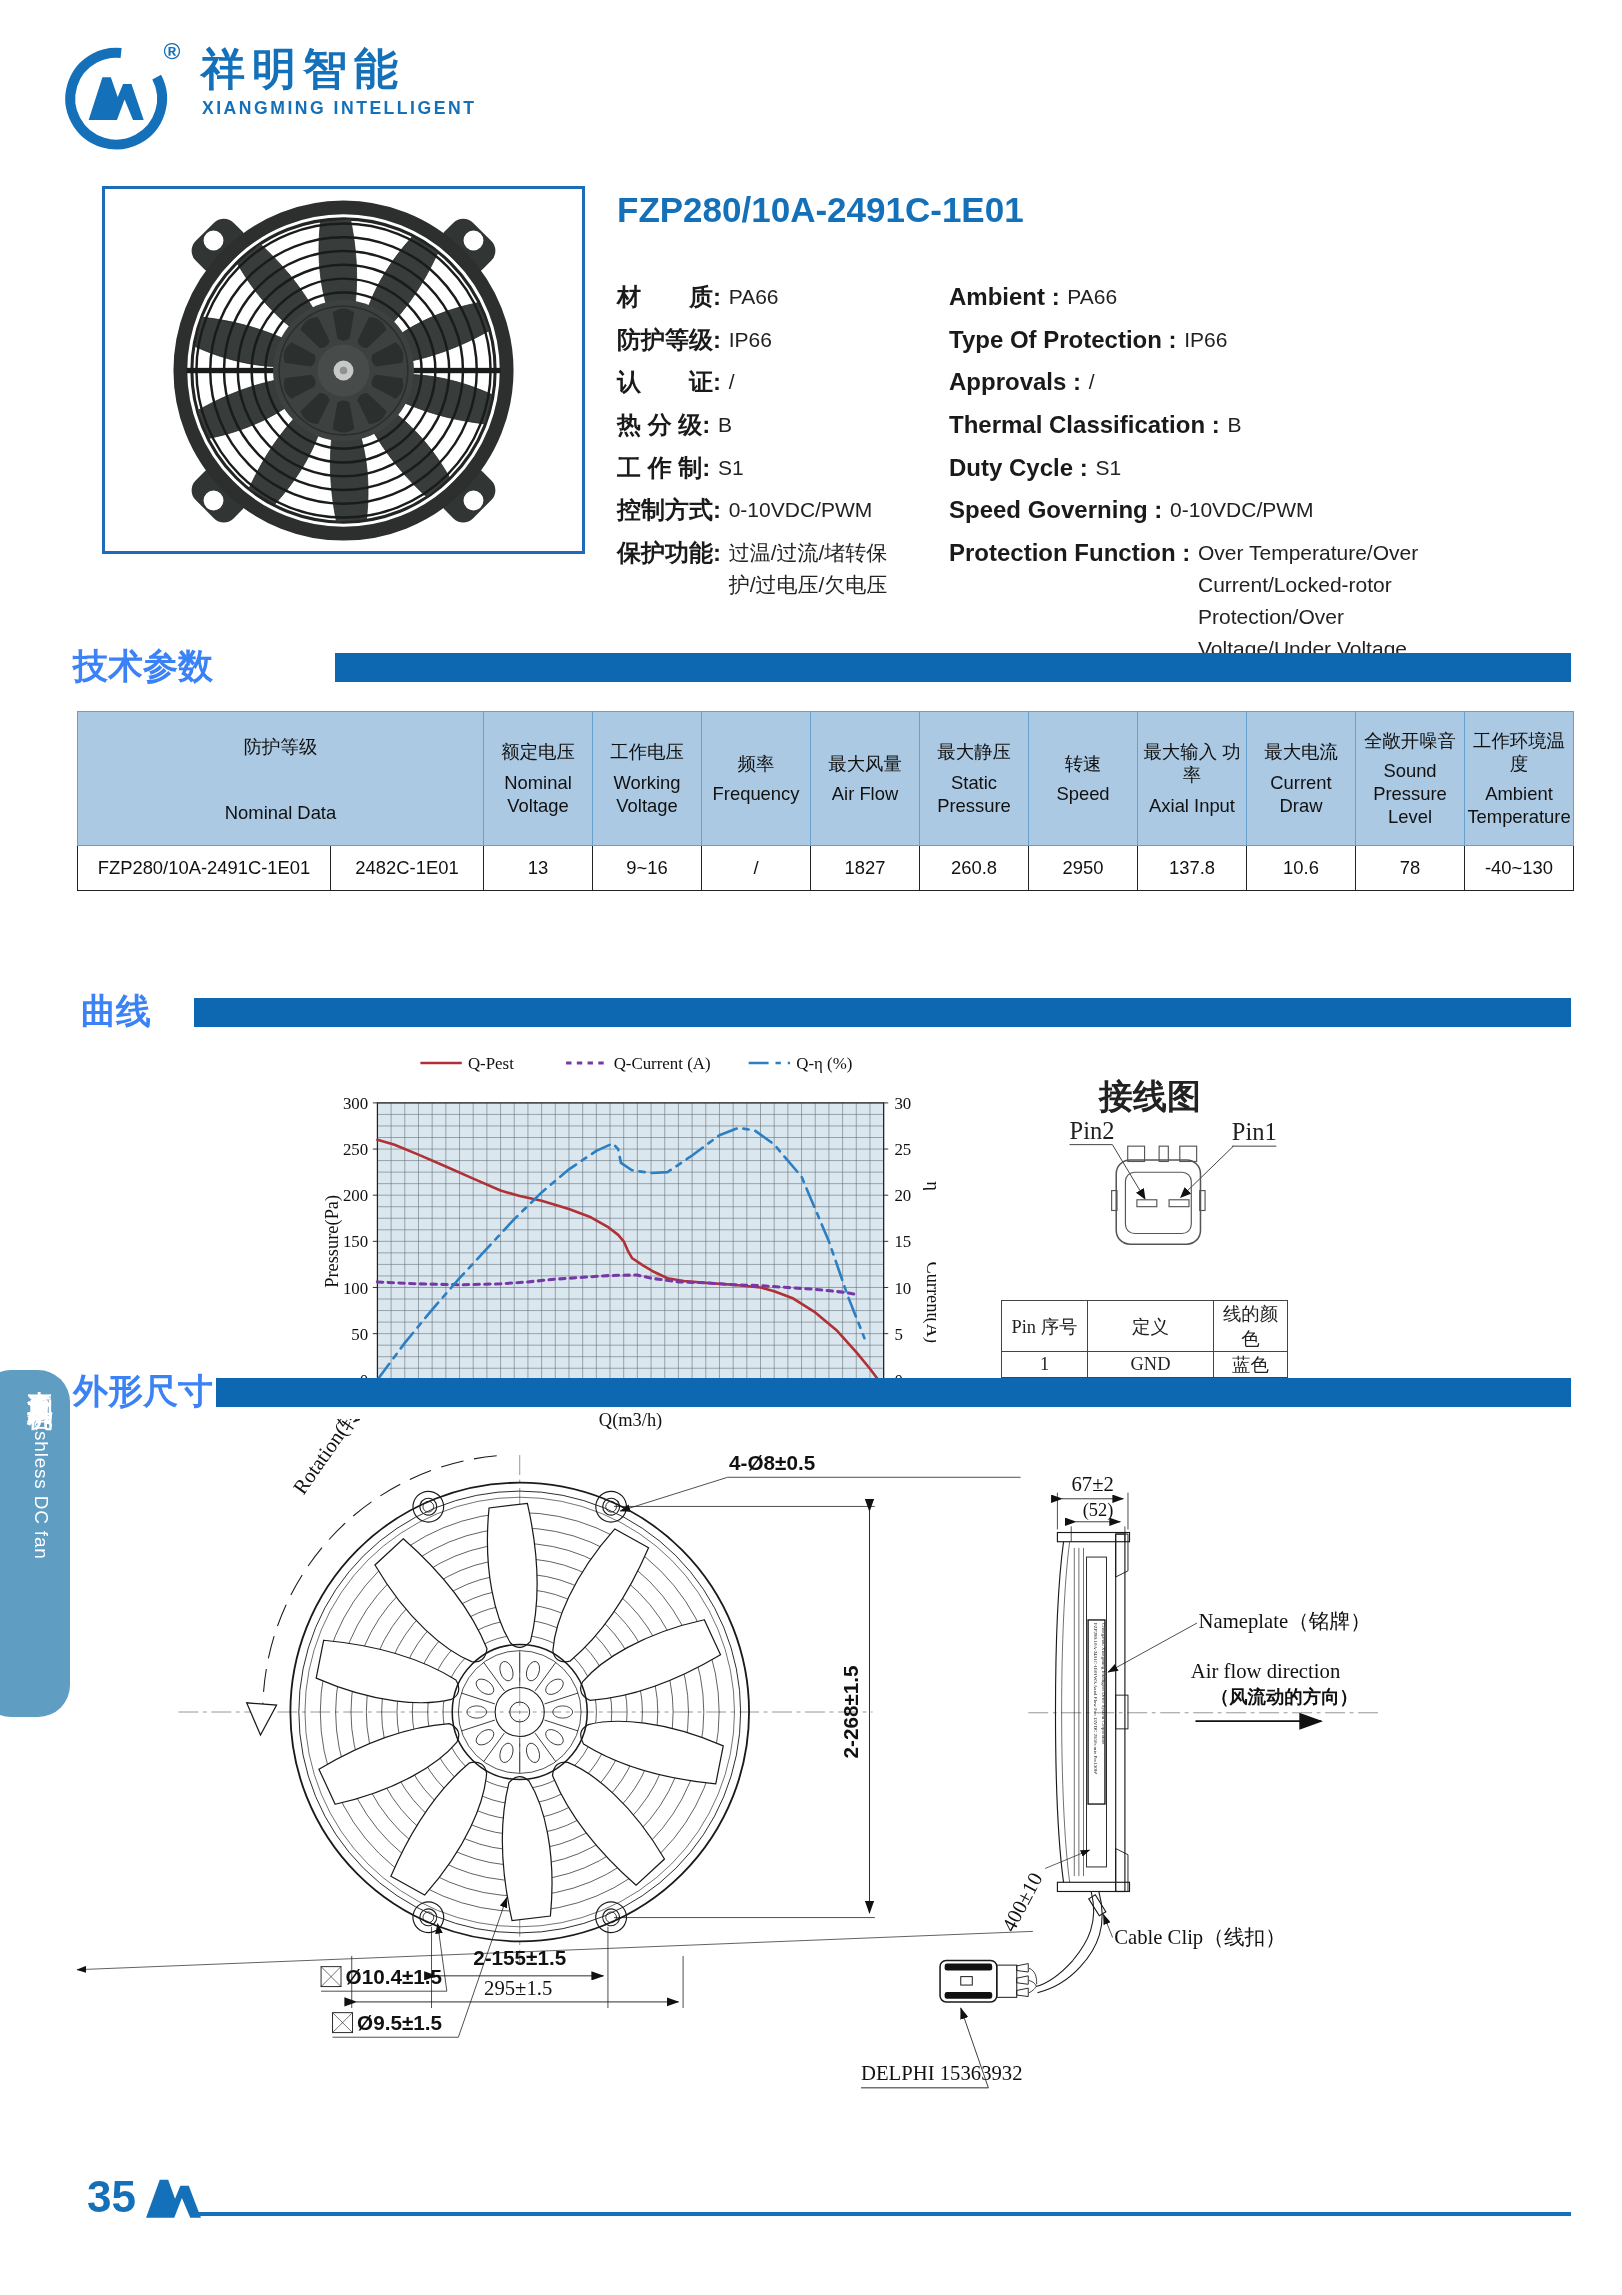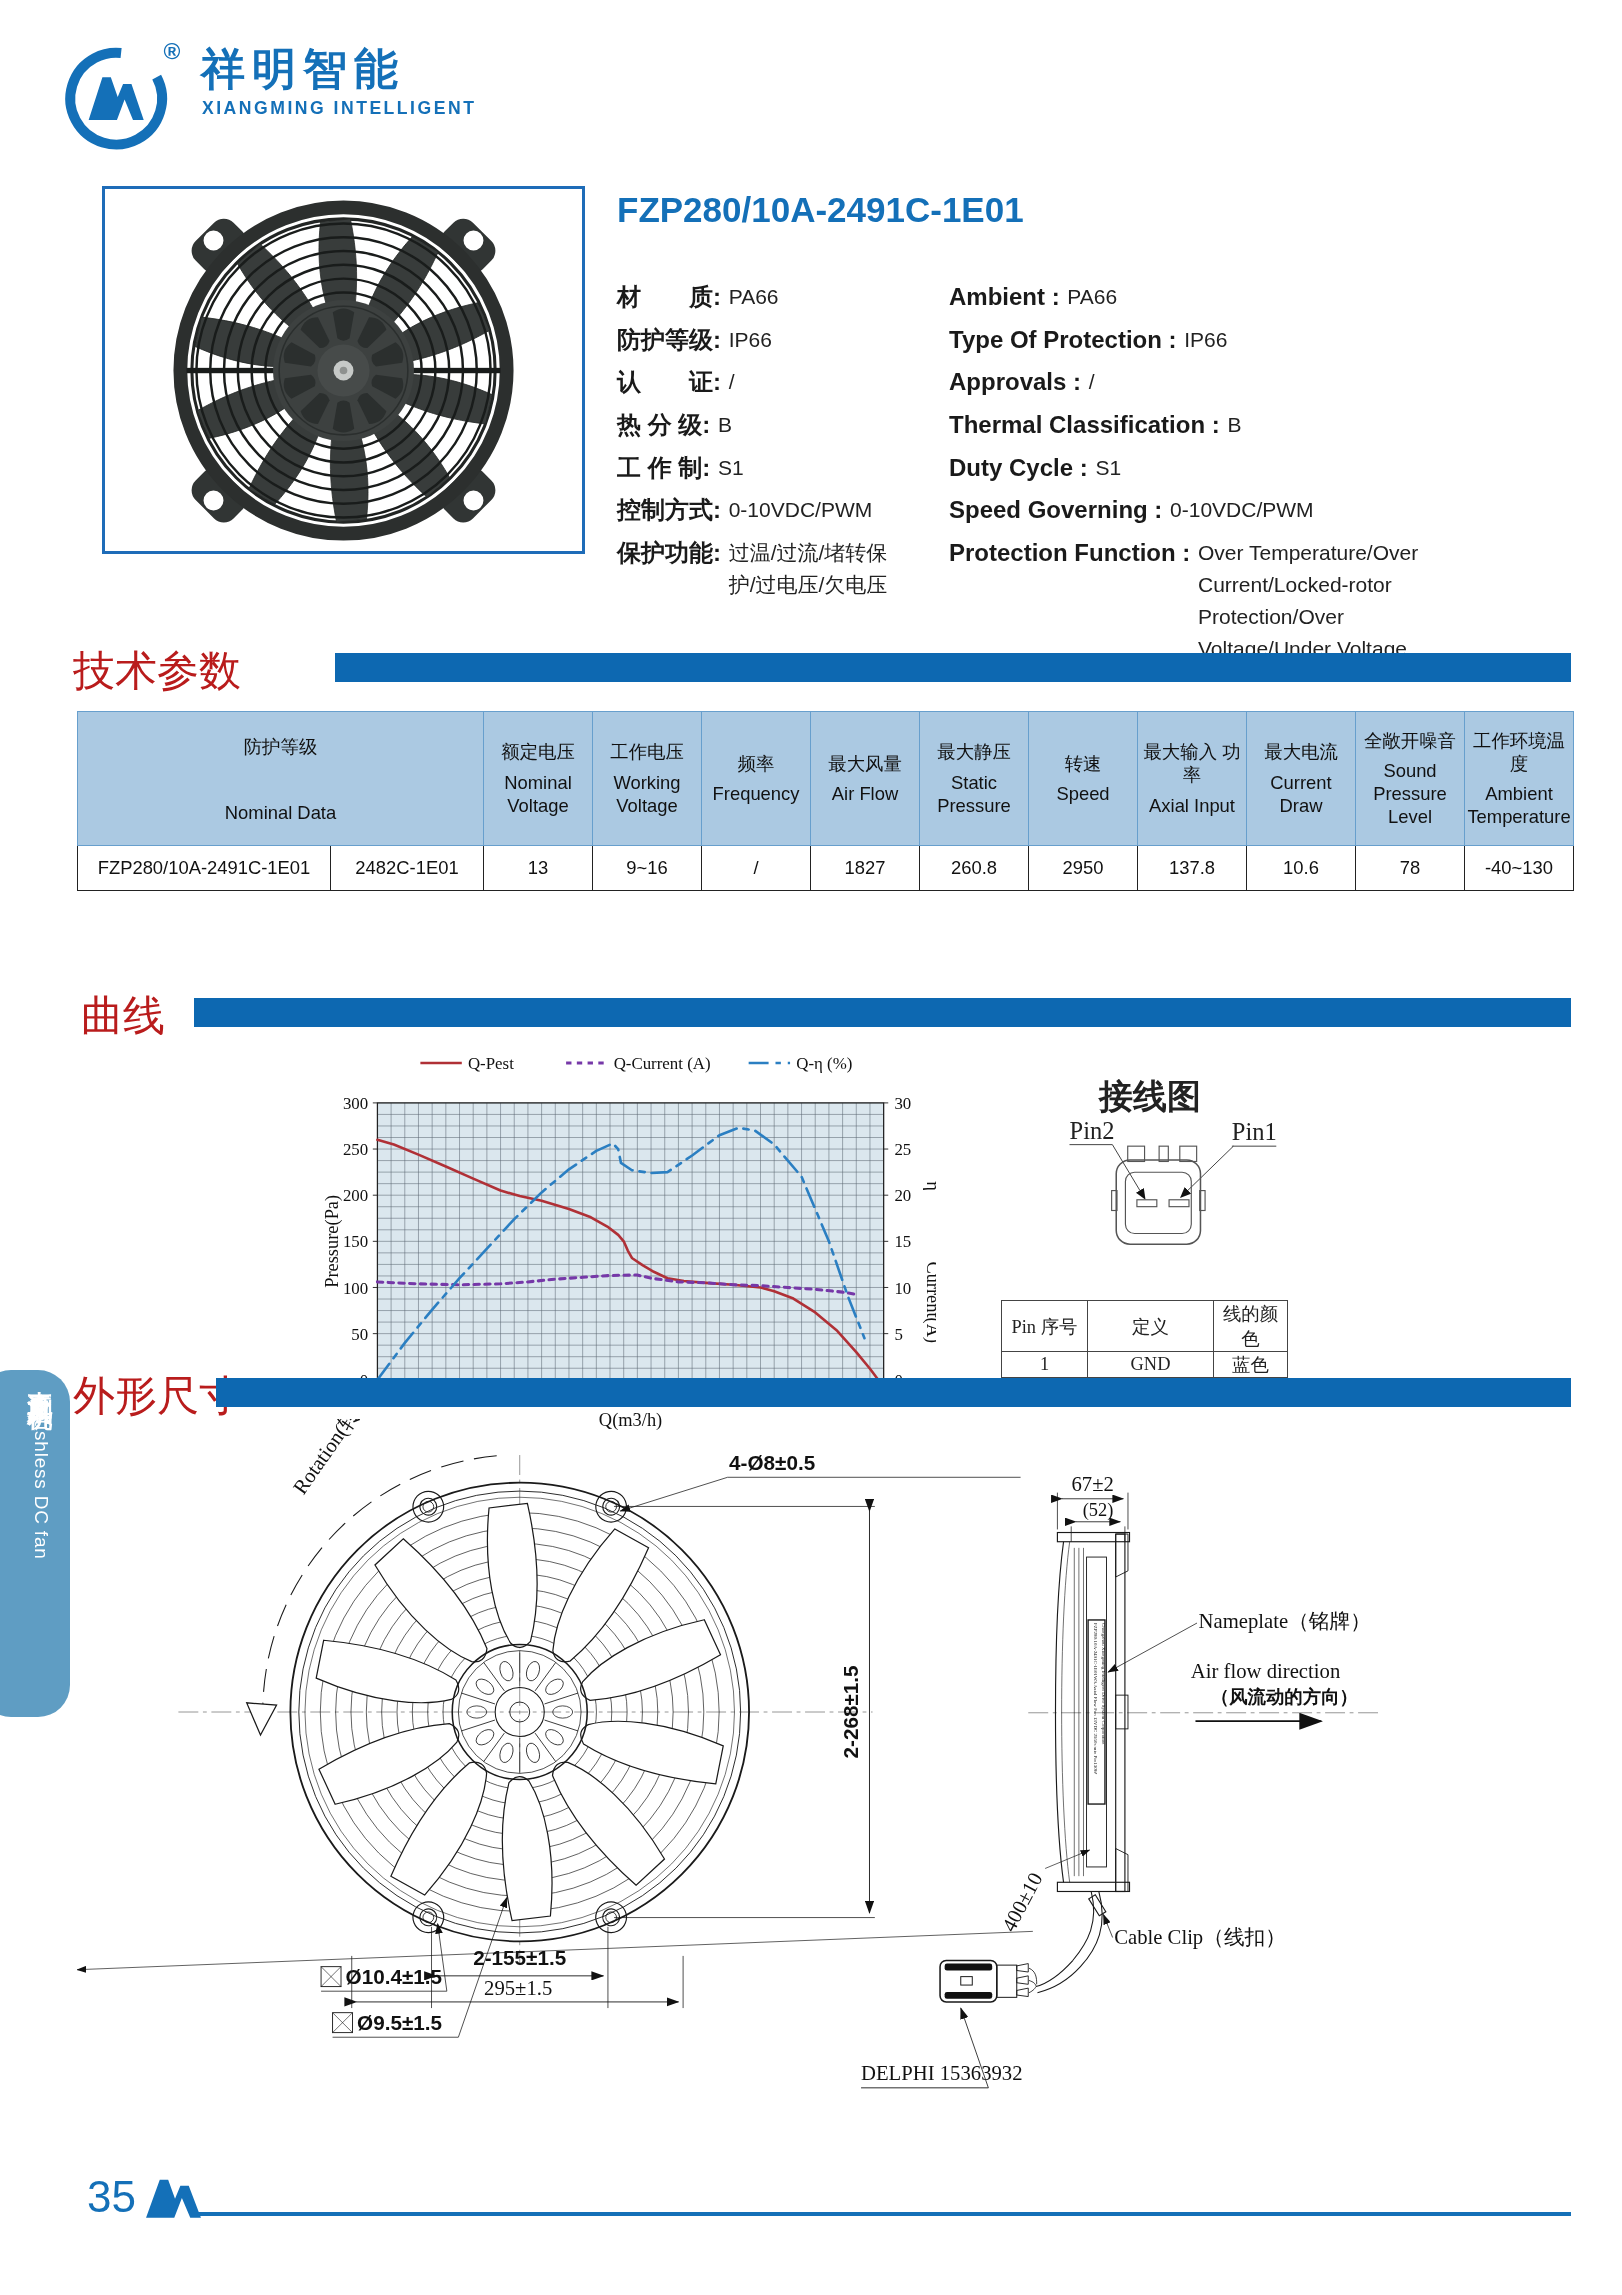--- a/index.html
+++ b/index.html
@@ -14,21 +14,21 @@
   
   .prod-title{left:617px;top:190px;font-size:35px;font-weight:bold;color:#1470b8;}
   .spec-row{display:flex;margin-bottom:10.7px;line-height:32px;}
   .spec-label{font-size:24px;font-weight:bold;color:#1a1a1a;white-space:nowrap;margin-right:7.7px;}
   .spec-value{font-size:21px;color:#222;}
   .spec-col-cn{left:617px;top:281px;width:330px;}
   .spec-col-cn .spec-value{width:165px;word-break:break-all;}
   .spec-col-en{left:949px;top:281px;width:629px;}
   .spec-col-en .spec-value{width:276px;}
   
-  .sec-text{font-size:42px;font-weight:normal;color:#b91c1c;}
+  .sec-text{font-size:35px;font-weight:bold;color:#3b82f6;}
   .sec-bar{background:#0d68b1;height:29px;}
   
   table.params{border-collapse:collapse;table-layout:fixed;width:1496px;border:1.5px solid #4a90c8;}
   table.params th{background:#abc9e2;border:1.2px solid #679fcd;font-weight:normal;
                   font-size:18.4px;padding:0;vertical-align:middle;}
   table.params td{border:1.2px solid #222;background:#fff;font-size:18.4px;text-align:center;padding:0;}
   .hcell{display:flex;flex-direction:column;justify-content:center;align-items:center;gap:7.7px;min-height:133px;}
   .hcell div{line-height:23px;text-align:center;}
   .mergecell{display:flex;flex-direction:column;justify-content:center;align-items:center;gap:43px;min-height:133px;}
   tr.units td{height:48px;}
@@ -52,21 +52,21 @@
   .cadbold{font-family:"Liberation Sans",sans-serif;font-weight:bold;font-size:27px;fill:#111;}
   .blade{fill:#fff;stroke:#1a1a1a;stroke-width:1.6;}
   .npl{font-family:"Liberation Serif",serif;font-size:6.5px;fill:#111;}
   
   .side-tab{left:-21.5px;top:1370px;width:91px;height:347px;background:#5f9dc3;border-radius:32px;}
   .side-tab-text{position:absolute;right:12.3px;top:0;height:100%;display:flex;align-items:center;
      writing-mode:vertical-rl;text-orientation:mixed;color:#fff;gap:0;}
   .tab-cn{font-size:25px;font-weight:bold;letter-spacing:3.1px;}
   .tab-en{font-size:19px;margin-top:10.7px;letter-spacing:0.8px;}
   
-  .page-num{font-size:44px;font-weight:normal;color:#1470b8;}
+  .page-num{font-size:44px;font-weight:bold;color:#1470b8;}
   .footer-line{background:#1470b8;height:3.8px;}
 </style>
 </head>
 <body>
 
 <div id="page">
 
   <div class="abs" style="left:55px;top:28px;width:130px;height:129px;">
     <svg width="130" height="129" viewBox="0 0 170 168">
       <circle cx="80" cy="92" r="60" fill="none" stroke="#1470b8" stroke-width="13" stroke-dasharray="318 59" transform="rotate(-28 80 92)"></circle>

